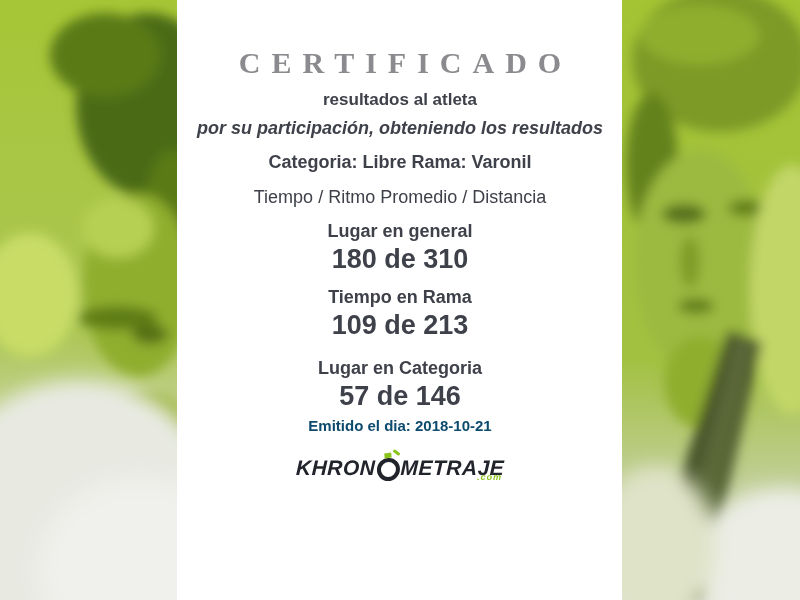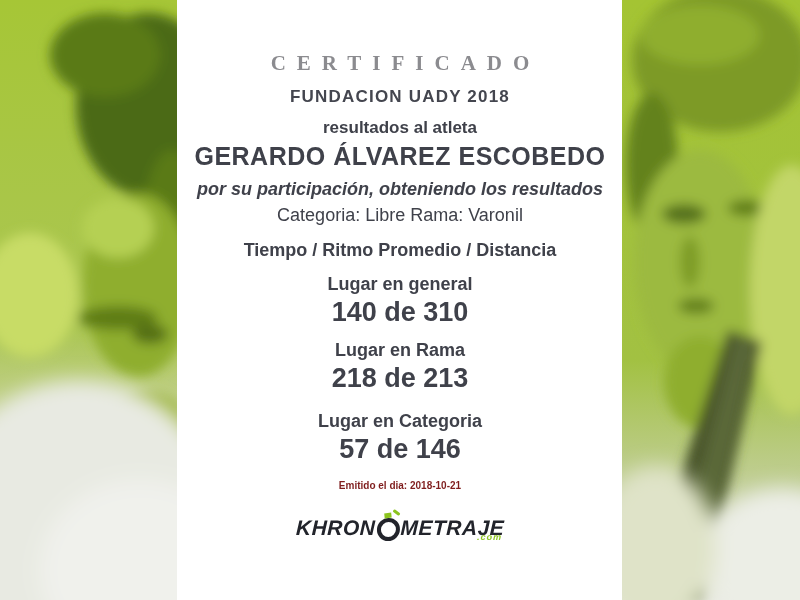--- a/index.html
+++ b/index.html
@@ -38,21 +38,21 @@
     align-items: center;
     text-align: center;
     padding-top: 46px;
     box-sizing: border-box;
     color: #3f414a;
   }
   .content > div { white-space: nowrap; }
   .cert-title {
     font-family: "Liberation Serif", serif;
     font-weight: 700;
-    font-size: 21px;
+    font-size: 30px;
     letter-spacing: 11px;
     color: #8b8b8f;
     line-height: 34px;
     margin-left: 11px; 
   }
   .event-name {
     font-size: 17px;
     font-weight: 700;
     letter-spacing: 1.2px;
     color: #44464f;
@@ -74,27 +74,27 @@
   }
   .participation-line {
     font-size: 18px;
     font-weight: 600;
     line-height: 24px;
     margin-top: 5px;
     font-style: italic;
   }
   .category-line {
     font-size: 18px;
+    font-weight: 700;
+    line-height: 24px;
+    margin-top: 10px;
+  }
+  .metrics-label {
+    font-size: 18px;
     font-weight: 400;
-    line-height: 24px;
-    margin-top: 2px;
-  }
-  .metrics-label {
-    font-size: 18px;
-    font-weight: 700;
     line-height: 24px;
     margin-top: 11px;
   }
   .metrics-value {
     font-size: 27px;
     font-weight: 600;
     letter-spacing: -0.3px;
     line-height: 33px;
     margin-top: 0px;
   }
@@ -105,25 +105,25 @@
   }
   .place-value {
     font-size: 27px;
     font-weight: 600;
     line-height: 32px;
   }
   .pl-gap-1 { margin-top: 10px; }
   .pl-gap-2 { margin-top: 10px; }
   .pl-gap-3 { margin-top: 15px; }
   .issued-line {
-    font-size: 10px;
+    font-size: 15px;
     font-weight: 600;
     line-height: 16px;
-    margin-top: 13px;
-    color: #7f1d1d;
+    margin-top: 6px;
+    color: #0c4a6e;
   }
   
   .logo {
     position: relative;
     margin-top: 22px;
     font-style: italic;
     font-weight: 700;
     font-size: 21px;
     letter-spacing: 0.5px;
     color: #22242b;
@@ -232,38 +232,36 @@
       <ellipse cx="656" cy="548" rx="60" ry="82" fill="#dfe3c8"></ellipse>
     </g>
   </svg>
 
   <div class="panel"></div>
 
   <div class="content">
 
     <div class="cert-title">CERTIFICADO</div>
 
-    <div class="event-name">FUNDACION UADY 2018</div>
 
     <div class="intro-line">resultados al atleta</div>
 
-    <div class="athlete-name">GERARDO ÁLVAREZ ESCOBEDO</div>
 
     <div class="participation-line">por su participación, obteniendo los resultados</div>
 
     <div class="category-line">Categoria: Libre Rama: Varonil</div>
 
     <div class="metrics-label">Tiempo / Ritmo Promedio / Distancia</div>
 
 
     <div class="place-label pl-gap-1">Lugar en general</div>
-    <div class="place-value">140 de 310</div>
-
-    <div class="place-label pl-gap-2">Lugar en Rama</div>
-    <div class="place-value">218 de 213</div>
+    <div class="place-value">180 de 310</div>
+
+    <div class="place-label pl-gap-2">Tiempo en Rama</div>
+    <div class="place-value">109 de 213</div>
 
     <div class="place-label pl-gap-3">Lugar en Categoria</div>
     <div class="place-value">57 de 146</div>
 
     <div class="issued-line">Emitido el dia: 2018-10-21</div>
 
     <div class="logo">
       <span class="wordmark">
           <span>KHRON</span>
           <span class="stopwatch-o"></span>

